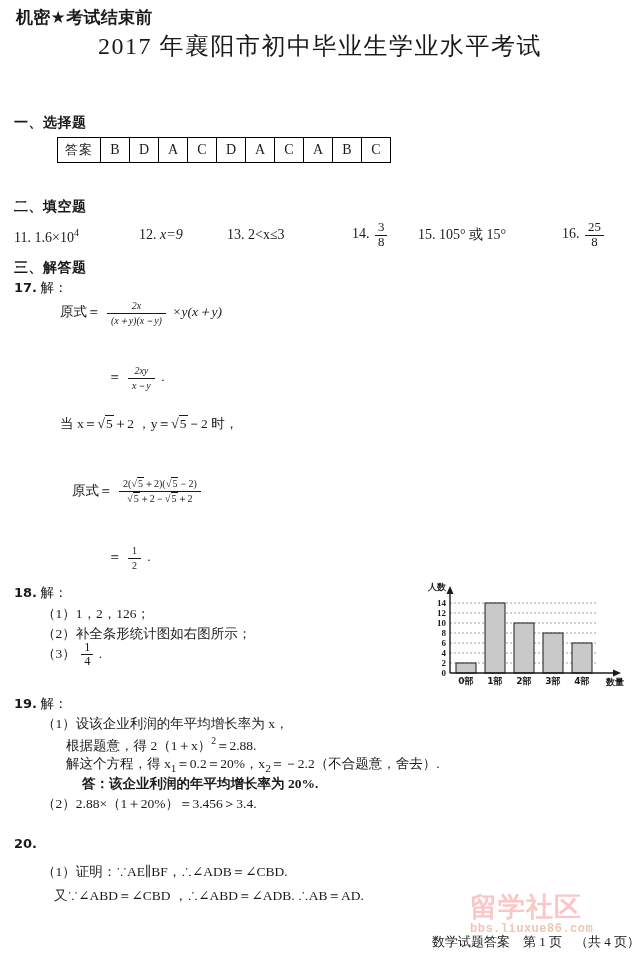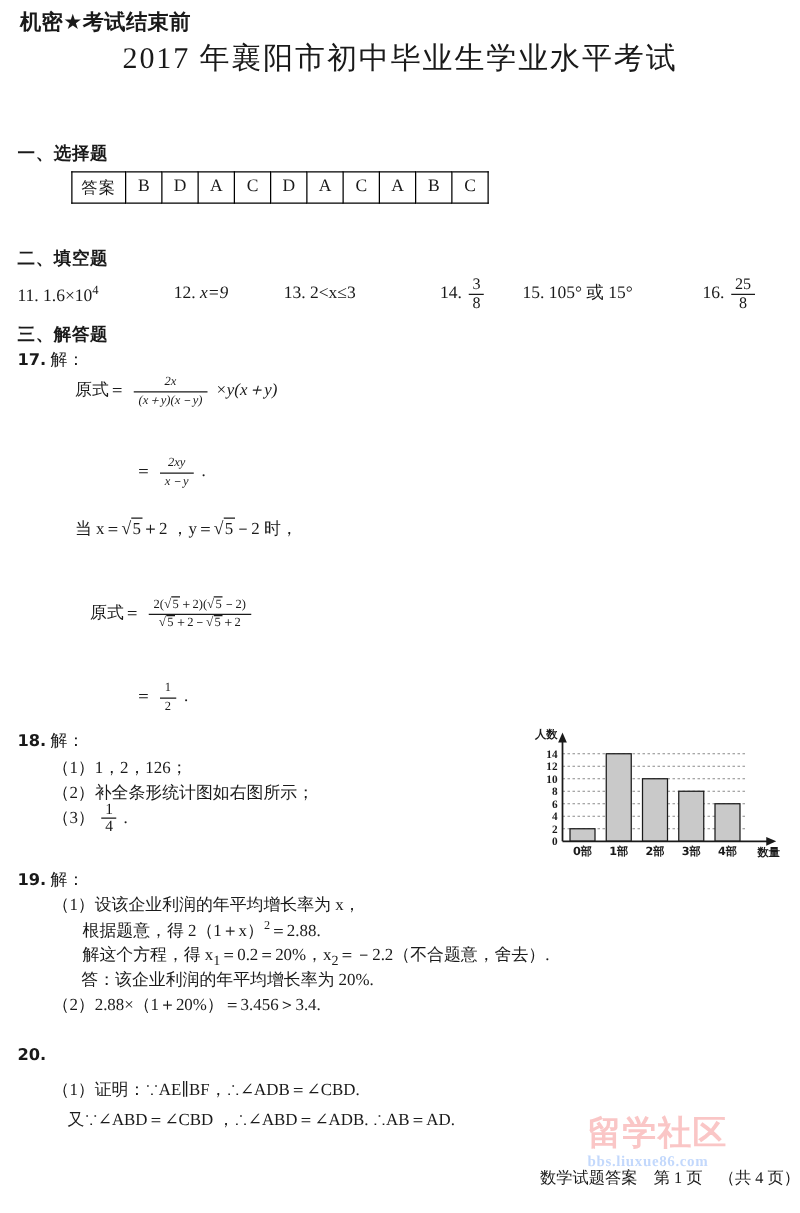--- a/index.html
+++ b/index.html
@@ -121,22 +121,22 @@
   .watermark{
     position:absolute;left:470px;top:893px;width:165px;height:62px;
     opacity:0.30;pointer-events:none;
   }
   .wm-cn{
     font-family:"DejaVu Sans","Liberation Sans",sans-serif;
     font-size:27px;font-weight:700;color:#ef4444;
     letter-spacing:1px;line-height:1;
   }
   .wm-url{
-    font-family:Liberation Serif, serif;
-    font-size:12px;font-weight:700;color:#3b82f6;
+    font-family:Liberation Mono, monospace;
+    font-size:12px;font-weight:700;color:#c2410c;
     letter-spacing:0.5px;margin-top:2px;
   }
 </style>
 </head>
 <body>
 
 <div class="page">
 
   <div class="confidential">机密★考试结束前</div>
   <div class="title-main">2017 年襄阳市初中毕业生学业水平考试</div>
@@ -313,21 +313,21 @@
     <span class="qnum">19.</span>
     <span class="cn">解：</span>
   </div>
   <div class="q cn" style="left:42px;top:714px;">（1）设该企业利润的年平均增长率为 x，</div>
   <div class="q cn" style="left:66px;top:734px;">
     <span>根据题意，得 2（1＋x）</span><span class="sup">2</span><span>＝2.88.</span>
   </div>
   <div class="q cn" style="left:66px;top:754px;">
     <span>解这个方程，得 x</span><sub>1</sub><span>＝0.2＝20%，x</span><sub>2</sub><span>＝－2.2（不合题意，舍去）.</span>
   </div>
-  <div class="q cn" style="left:65px;top:774px;">答：该企业利润的年平均增长率为 20%.</div>
+  <div class="q cn" style="left:82px;top:774px;font-weight:bold;">答：该企业利润的年平均增长率为 20%.</div>
   <div class="q cn" style="left:42px;top:794px;">（2）2.88×（1＋20%）＝3.456＞3.4.</div>
 
   <div class="q" style="left:14px;top:834px;">
     <span class="qnum">20.</span>
   </div>
   <div class="q cn" style="left:42px;top:862px;">（1）证明：∵AE∥BF，∴∠ADB＝∠CBD.</div>
   <div class="q cn" style="left:54px;top:886px;">又∵∠ABD＝∠CBD ，∴∠ABD＝∠ADB. ∴AB＝AD.</div>
 
   <div class="watermark">
     <div class="wm-cn">留学社区</div>

